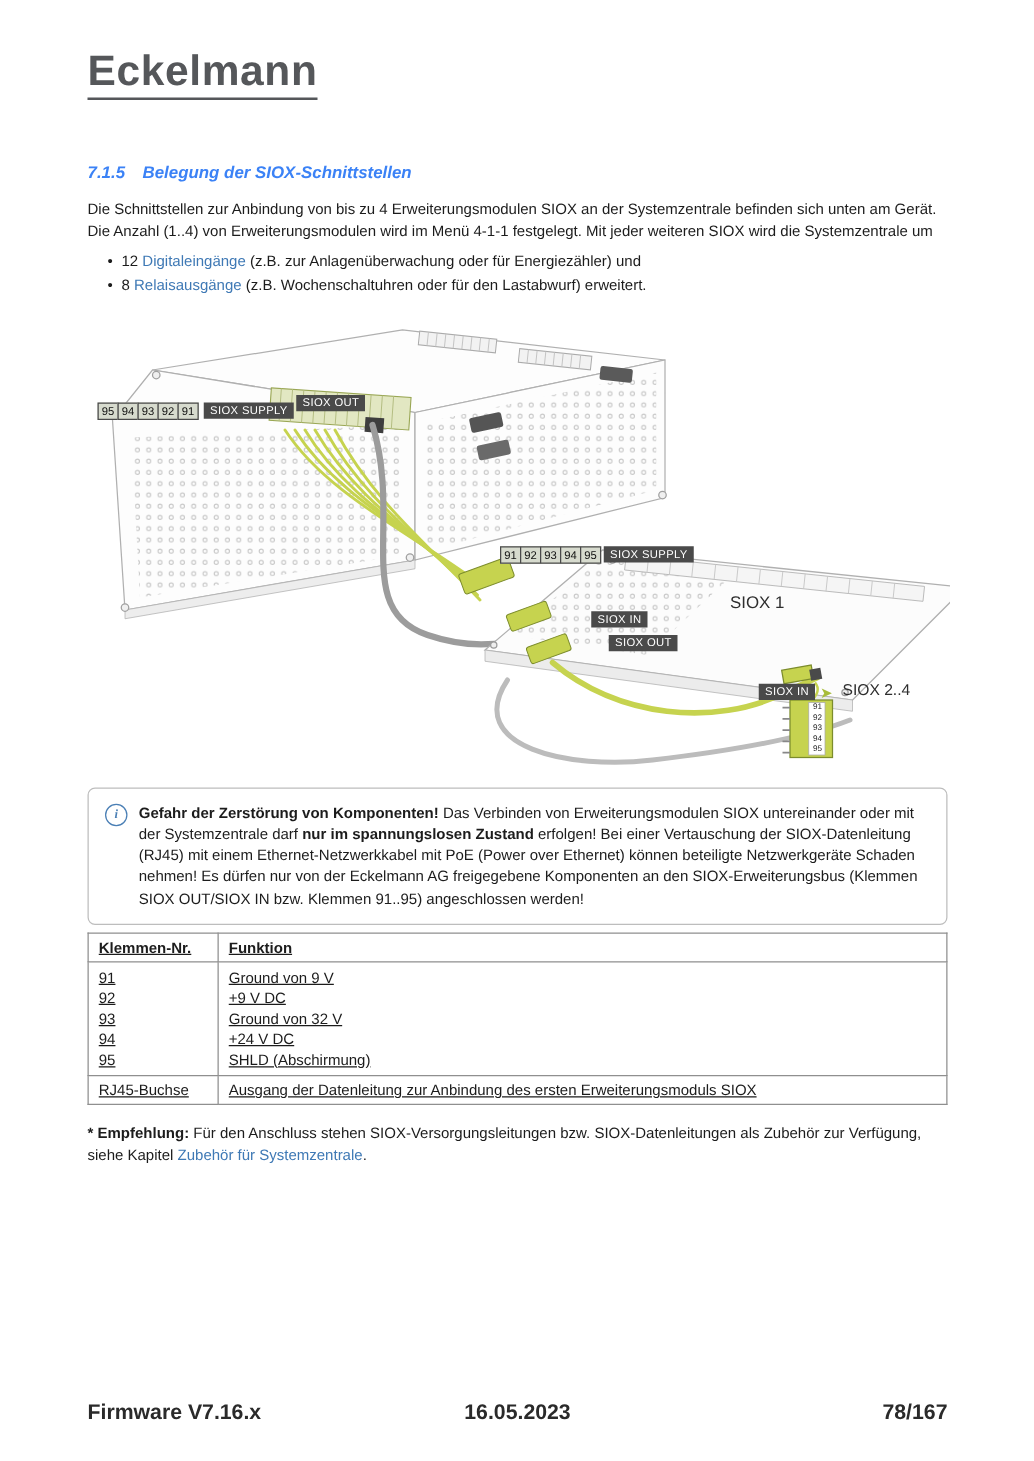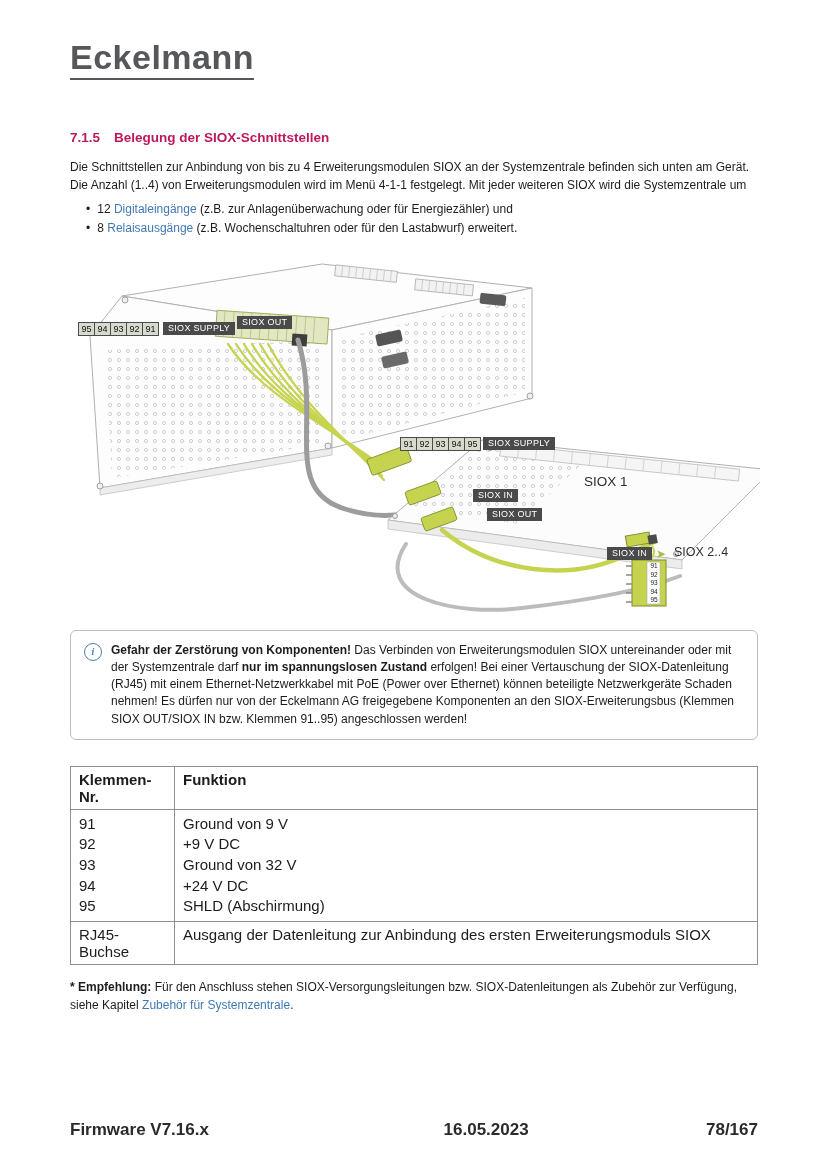--- a/index.html
+++ b/index.html
@@ -8,21 +8,21 @@
     background:#ffffff;color:#1a1a1a;
     font-family:"Liberation Sans","DejaVu Sans",sans-serif;
   }
   .logo{position:absolute;left:70px;top:40px;}
   .logo-text{
     display:inline-block;font-size:34px;font-weight:700;color:#55575a;
     letter-spacing:.5px;line-height:1;padding-bottom:4px;
     border-bottom:2.5px solid #55575a;
   }
   .content{position:absolute;left:70px;top:0;width:688px;}
-  .heading{margin:130px 0 13px 0;font-size:13.5px;font-weight:700;display:flex;gap:14px;color:#be185d;}
+  .heading{margin:130px 0 13px 0;font-size:13.5px;font-weight:700;display:flex;gap:14px;color:#3b82f6;font-style:italic;}
   .intro{margin:0 0 6px 0;font-size:12px;line-height:1.5;color:#1c1c1c;}
   ul.bullets{margin:0 0 0 6px;padding:0 0 0 10px;list-style:none;font-size:12px;line-height:1.6;color:#1c1c1c;}
   ul.bullets li::before{content:"•";margin-right:7px;}
   a.link{color:#3f79b5;text-decoration:none;cursor:pointer;}
 
   
   .diagram{position:relative;width:690px;height:372px;margin:10px 0 6px 0;}
   .diagram svg{position:absolute;left:0;top:0;}
   .term-row{position:absolute;display:flex;}
   .tbox{
@@ -44,33 +44,33 @@
     position:relative;margin:10px 0 0 0;border:1px solid #bdbdbd;border-radius:6px;
     padding:11px 14px 11px 40px;font-size:12px;line-height:1.42;color:#1c1c1c;
   }
   .info-icon{
     position:absolute;left:13px;top:12px;width:16px;height:16px;border:1.6px solid #4a7fb5;
     border-radius:50%;color:#4a7fb5;font-size:10px;font-weight:700;font-style:italic;
     display:flex;align-items:center;justify-content:center;font-family:"Liberation Serif","DejaVu Serif",serif;
   }
 
   
-  table.klemmen{width:100%;border-collapse:collapse;margin-top:26px;font-size:15px;color:#1c1c1c;}
+  table.klemmen{width:100%;border-collapse:collapse;margin-top:6px;font-size:12px;color:#1c1c1c;text-decoration:underline;}
   table.klemmen th,table.klemmen td{border:1px solid #8f8f8f;padding:4px 8px;text-align:left;vertical-align:top;}
   table.klemmen th{font-weight:700;}
   table.klemmen tr.section td{font-weight:700;padding:6px 8px;}
   table.klemmen td.block div{line-height:1.38;}
 
   .note{margin:13px 0 12px 0;font-size:12px;line-height:1.5;color:#1c1c1c;}
 
   .footer{
     position:absolute;left:70px;top:1120px;width:688px;display:grid;
     grid-template-columns:1fr 1fr 1fr;font-size:17px;color:#2a2a2a;font-weight:bold;
   }
-  .footer .center{text-align:right;}
+  .footer .center{text-align:center;}
   .footer .right{text-align:right;}
 </style>
 </head>
 <body>
 
 <div class="logo">
   <span class="logo-text">Eckelmann</span>
 </div>
 
 <div class="content">

